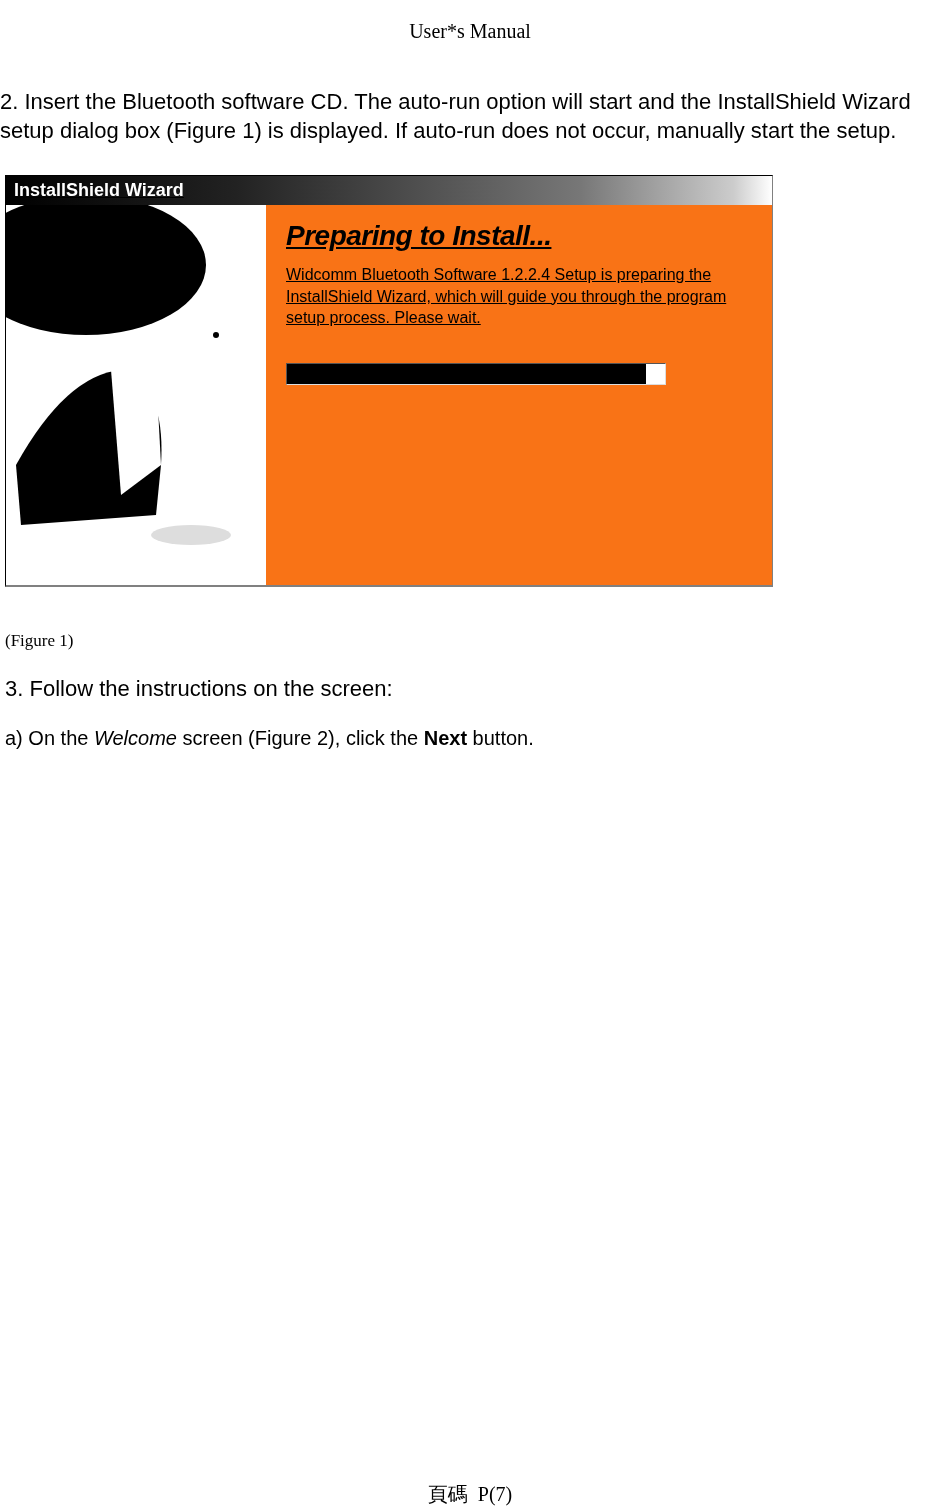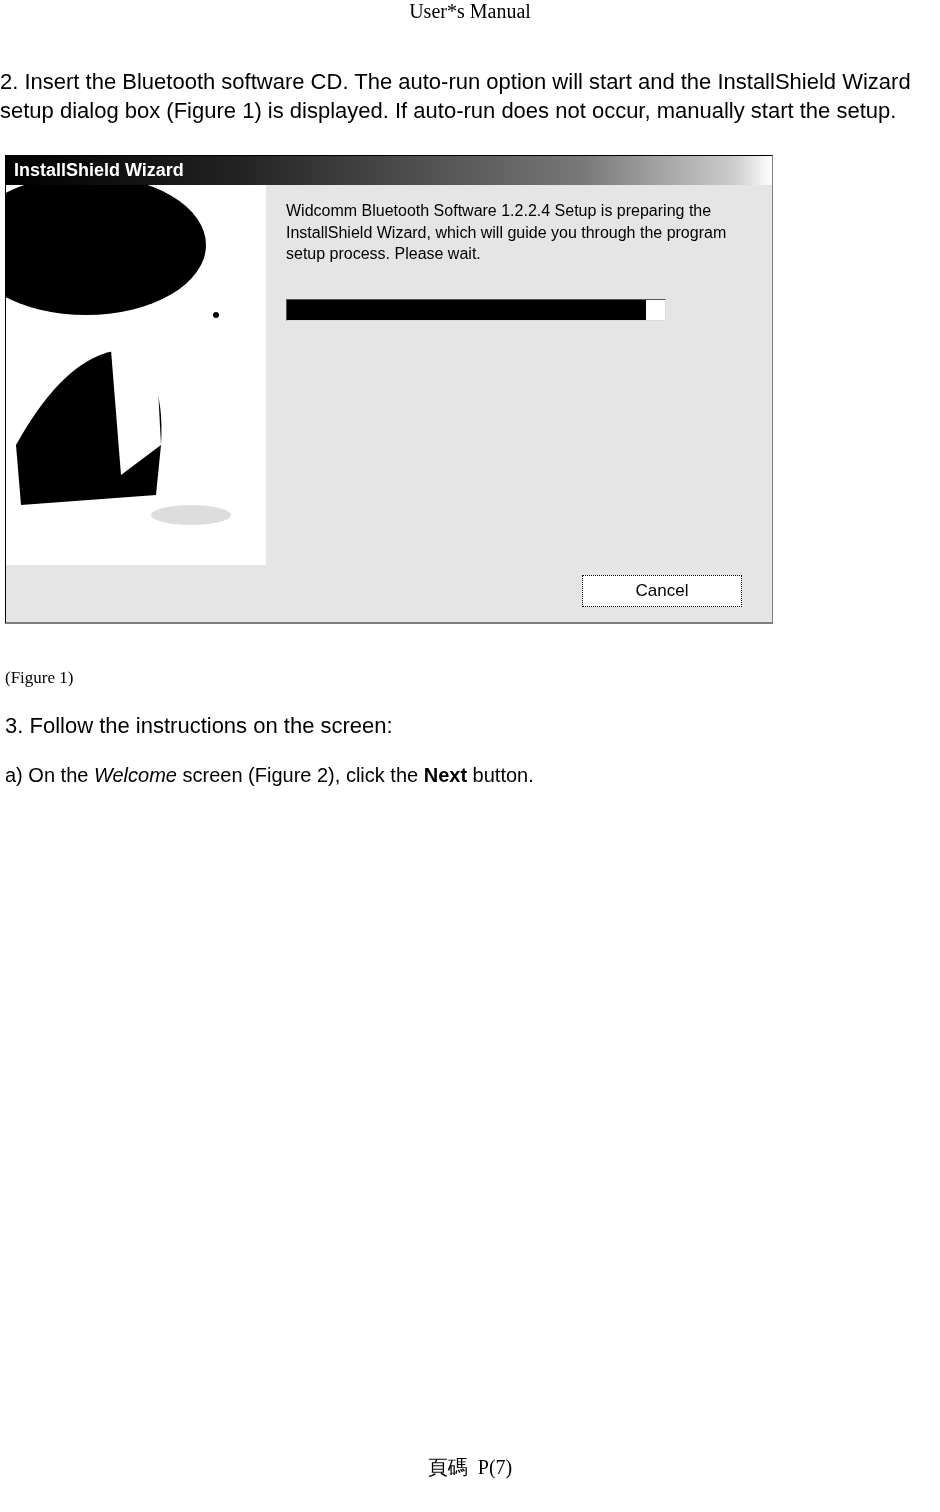--- a/index.html
+++ b/index.html
@@ -11,36 +11,37 @@
       width: 940px;
       height: 1512px;
       font-family: Arial, Helvetica, sans-serif;
       background: white;
       position: relative;
     }
     .header {
       text-align: center;
       font-family: "Times New Roman", serif;
       font-size: 20px;
-      padding-top: 0;
+      padding-top: 20px;
     }
     .instruction-text {
       font-size: 22px;
       line-height: 1.3;
       margin-top: 45px;
       margin-right: 0;
     }
     .dialog-container {
       margin-top: 30px;
       margin-left: 5px;
       width: 768px;
       border: 1px solid black;
       border-bottom: 2px solid gray;
       border-right: 1px solid gray;
-      background: #e5e5e5;
+      background: #f97316;
+      text-decoration: underline;
     }
     .title-bar {
       background: linear-gradient(to right, #000 0%, #222 30%, #777 75%, #ccc 95%, #fff 100%);
       color: white;
       padding: 4px 8px;
       font-family: Arial, sans-serif;
       font-weight: bold;
       font-size: 18px;
     }
     .dialog-body {
@@ -127,21 +128,21 @@
       margin-left: 5px;
     }
     .step3a .italic {
       font-style: italic;
     }
     .step3a .bold {
       font-weight: bold;
     }
     .footer {
       position: absolute;
-      bottom: 31px;
+      bottom: 4px;
       width: 100%;
       text-align: center;
       font-family: "Times New Roman", serif;
       font-size: 20px;
     }
   </style>
 </head>
 <body>
 
 <div class="header">User*s Manual</div>
@@ -155,28 +156,26 @@
       <svg width="260" height="380" viewBox="0 0 260 380">
         <rect x="0" y="0" width="260" height="380" fill="white"></rect>
         <ellipse cx="80" cy="60" rx="120" ry="70" fill="black"></ellipse>
         <path d="M 10 260 Q 60 170 115 165 Q 160 180 155 260 L 150 310 L 15 320 Z" fill="black"></path>
         <path d="M 105 165 L 150 165 L 155 260 L 115 290 Z" fill="white"></path>
         <ellipse cx="185" cy="330" rx="40" ry="10" fill="#ddd"></ellipse>
         <circle cx="210" cy="130" r="3" fill="black"></circle>
       </svg>
     </div>
     <div class="content-panel">
+      <div class="preparing-title">Preparing to Install...</div>
       <div class="preparing-text">Widcomm Bluetooth Software 1.2.2.4 Setup is preparing the InstallShield Wizard, which will guide you through the program setup process.  Please wait.</div>
       <div class="progress-bar">
         <div class="progress-fill" style="width:95%"></div>
       </div>
     </div>
-  </div>
-  <div class="button-row">
-    <div class="cancel-btn">Cancel</div>
   </div>
 </div>
 
 <div class="figure-caption">(Figure 1)</div>
 
 <div class="step3">3. Follow the instructions on the screen:</div>
 
 <div class="step3a">
   <span>a) On the </span><span class="italic">Welcome</span><span> screen (Figure 2), click the </span><span class="bold">Next</span><span> button.</span>
 </div>

